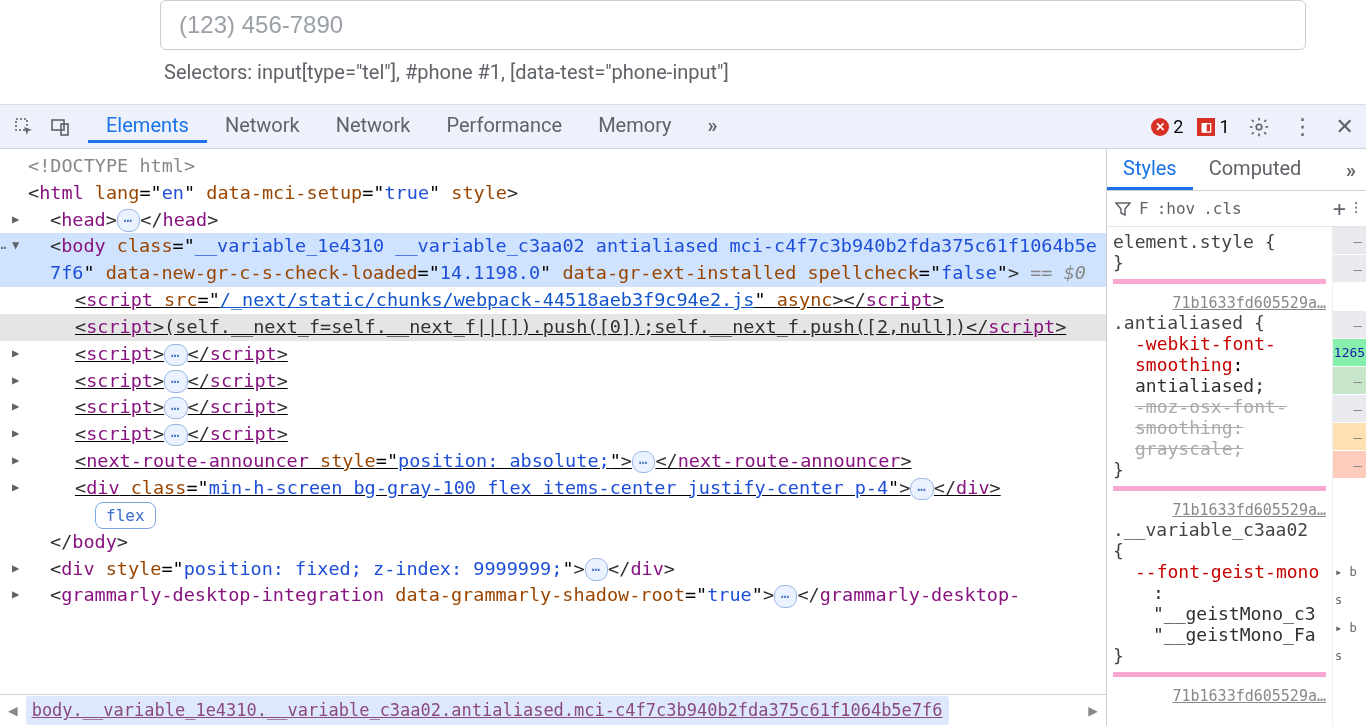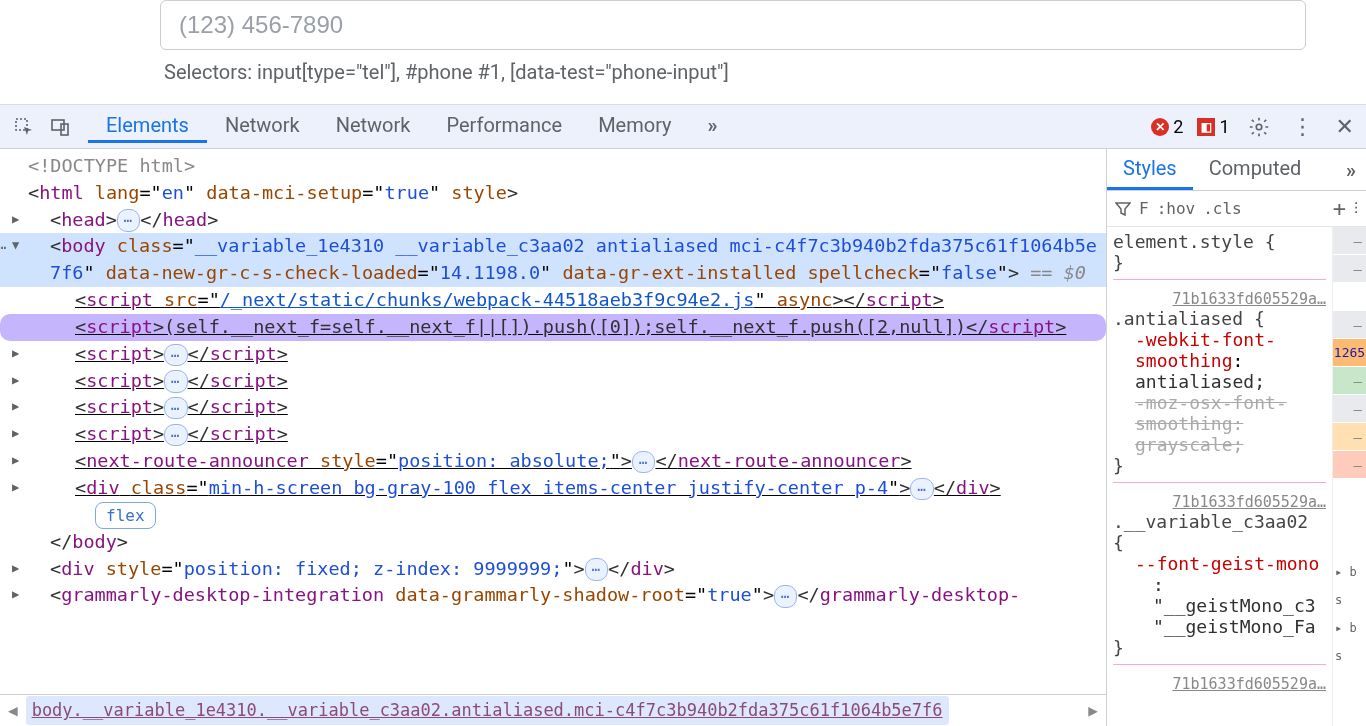--- a/index.html
+++ b/index.html
@@ -31,21 +31,21 @@
 .gear, .kebab, .close-x { font-size: 22px; color: #5f6368; cursor: pointer; padding: 0 4px; }
 
 
 .main-split { flex: 1; display: flex; min-height: 0; }
 
 
 .dom-panel { flex: 1; display: flex; flex-direction: column; min-width: 0; font-family: Menlo, Consolas, monospace; font-size: 18.5px; line-height: 1.45; }
 .dom-scroll { flex: 1; overflow: auto; padding: 4px 0 0 0; }
 .dom-row { white-space: pre-wrap; word-break: break-all; padding: 0 8px 0 28px; position: relative; }
 .dom-row.sel { background: #cfe3ff; }
-.dom-row.hov { background: #c4b5fd; border-radius: 10px; }
+.dom-row.hov { background: #e5e5e5; }
 .tri { position: absolute; left: 12px; top: 4px; color: #5f6368; font-size: 12px; cursor: pointer; user-select: none; }
 .tri.down::before { content: "▼"; }
 .tri.right::before { content: "▶"; }
 .ellipsis-dots { position: absolute; left: -2px; top: 4px; color: #5f6368; letter-spacing: 1px; font-size: 14px; }
 .ind1 { padding-left: 50px; }
 .ind2 { padding-left: 75px; text-decoration: underline; }
 .tg { color: #881280; }
 .attr-n { color: #994500; }
 .attr-v { color: #1d4ed8; }
 .txt { color: #303030; }
@@ -63,35 +63,35 @@
 .styles-panel { width: 260px; border-left: 1px solid #d0d0d0; display: flex; flex-direction: column; font-size: 18px; }
 .styles-tabs { display: flex; align-items: center; border-bottom: 1px solid #d0d0d0; height: 42px; }
 .s-tab { padding: 0 16px; height: 100%; display: flex; align-items: center; font-size: 20px; color: #5f6368; cursor: pointer; border-bottom: 3px solid transparent; }
 .s-tab.active { color: #1a73e8; border-bottom-color: #1a73e8; }
 .s-more { margin-left: auto; padding: 0 10px; font-weight: bold; color: #5f6368; font-size: 20px; }
 .styles-toolbar { display: flex; align-items: center; height: 36px; border-bottom: 1px solid #e5e5e5; padding: 0 8px; gap: 8px; font-family: Menlo, monospace; font-size: 16px; color: #5f6368; }
 .styles-toolbar .tb-btn { cursor: pointer; }
 .styles-toolbar .spacer { flex: 1; }
 .styles-body { flex: 1; overflow: auto; font-family: Menlo, monospace; font-size: 18px; display: flex; }
 .styles-rules { flex: 1; padding: 4px 6px; }
-.rule { margin-bottom: 10px; border-bottom: 1px solid #f9a8d4; padding-bottom: 6px; }
+.rule { margin-bottom: 10px; border-bottom: 5px solid #f9a8d4; padding-bottom: 6px; }
 .rule .src { text-align: right; color: #888; font-size: 15px; text-decoration: underline; }
 .rule .sel-line { color: #444; }
 .rule .brace { color: #444; }
 .prop { padding-left: 22px; }
 .prop .pn { color: #c80000; }
 .prop .pv { color: #303030; }
 .strike { text-decoration: line-through; color: #aaa; }
 .strike .pn, .strike .pv { color: #aaa; }
 
 .swatch-col { width: 34px; background: #fff; border-left: 1px solid #eee; display: flex; flex-direction: column; }
 .swatch { height: 28px; border-bottom: 1px solid #fff; position: relative; }
 .swatch .dash { position: absolute; right: 4px; top: 50%; transform: translateY(-50%); color: #888; font-size: 14px; }
 .sw-gray { background: #e8eaed; }
-.sw-blue { background: #fdba74; color: #1a1aa6; font-size: 13px; display:flex; align-items:center; justify-content:center; }
+.sw-blue { background: #86efac; color: #1a1aa6; font-size: 13px; display:flex; align-items:center; justify-content:center; }
 .sw-green { background: #c8e6c9; }
 .sw-orange { background: #ffe0b2; }
 .sw-peach { background: #ffccbc; }
 
 svg { display: block; }
 </style>
 </head>
 <body>
 
 <div class="viewport">

